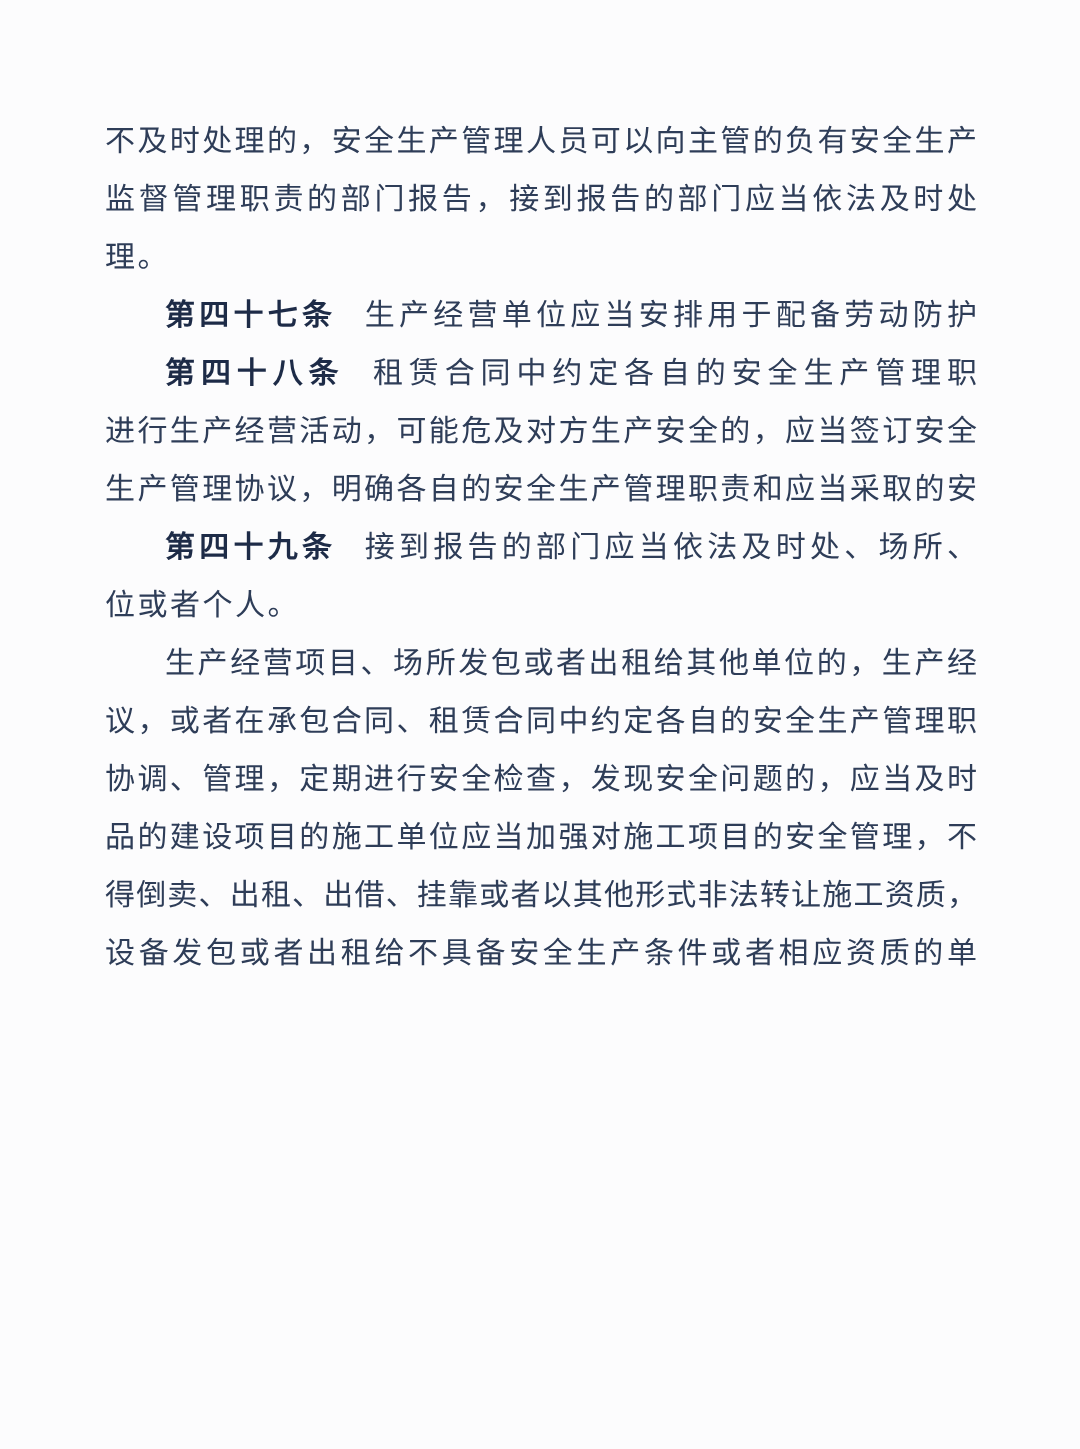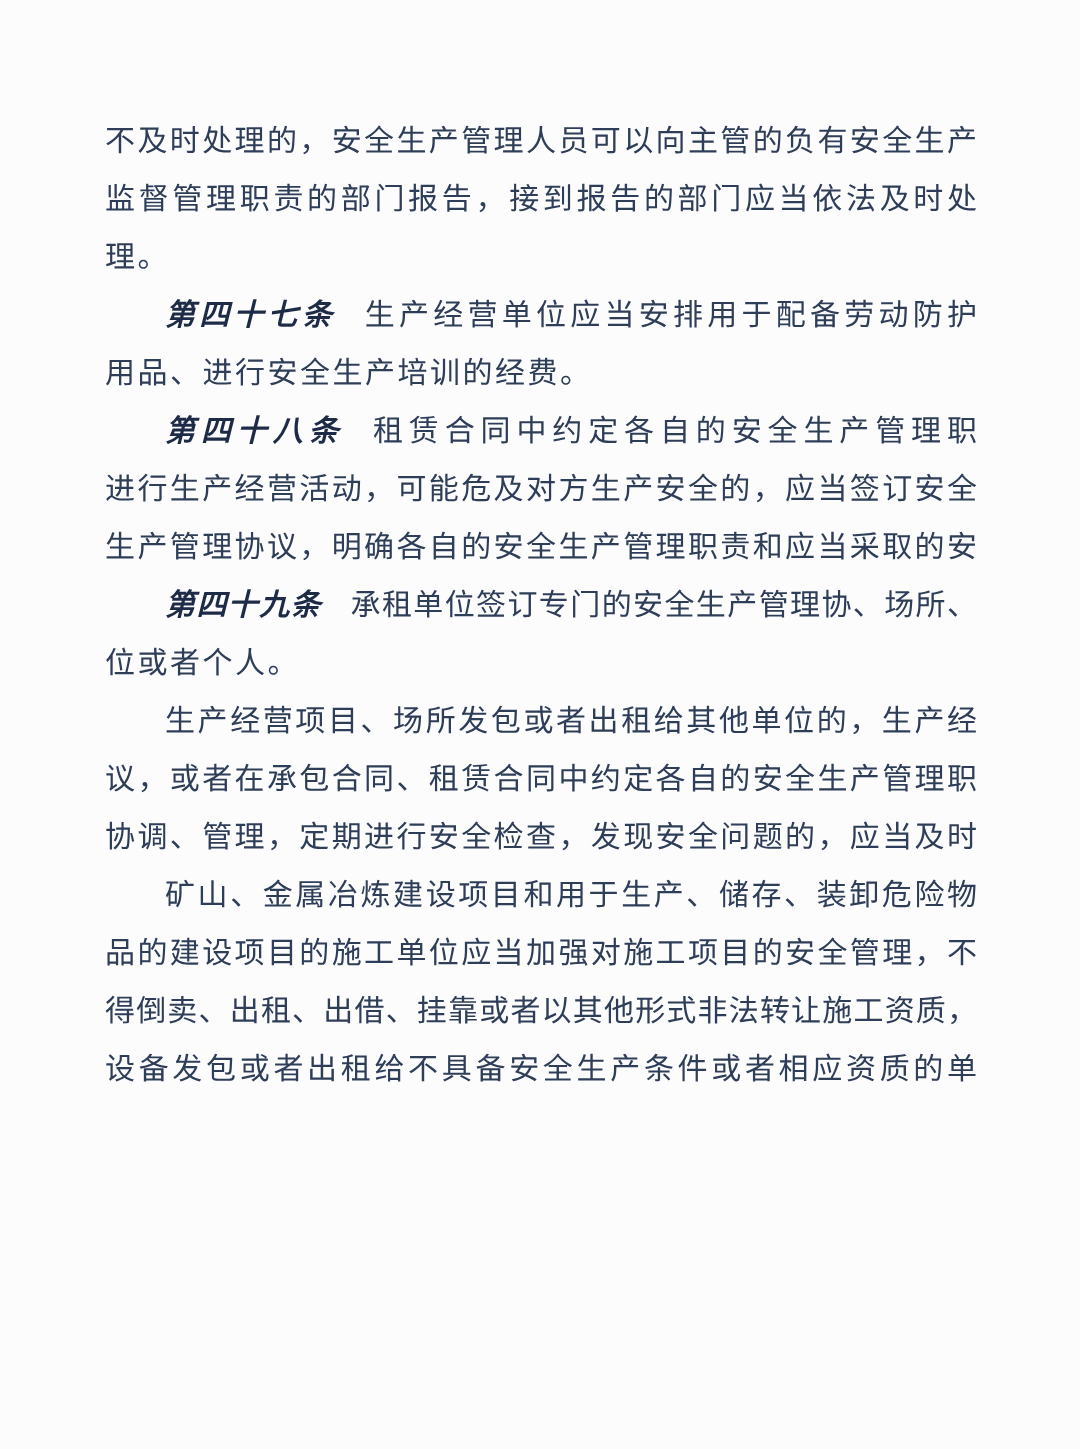--- a/index.html
+++ b/index.html
@@ -41,42 +41,39 @@
     letter-spacing: 2.5px;
   }
   .line.indent {
     text-indent: 2em;
   }
   .art-num {
     font-family: "DejaVu Sans", "Liberation Sans", sans-serif;
     font-weight: 700;
     color: #1d2b47;
     margin-right: 0.95em;
-    font-style: italic;
   }
   .body-text {
     color: inherit;
   }
 </style>
 </head>
 <body>
 
 <main class="doc-page">
   <section class="doc-body" id="doc-body">
       <div class="line justify"><span class="body-text">不及时处理的，安全生产管理人员可以向主管的负有安全生产</span></div>
       <div class="line justify"><span class="body-text">监督管理职责的部门报告，接到报告的部门应当依法及时处</span></div>
       <div class="line plain"><span class="body-text">理。</span></div>
       <div class="line justify indent"><span class="art-num">第四十七条</span><span class="body-text">生产经营单位应当安排用于配备劳动防护</span></div>
-      <div class="line plain"><span class="body-text">用品、进行安全生产培训的经费。</span></div>
       <div class="line justify indent"><span class="art-num">第四十八条</span><span class="body-text">租赁合同中约定各自的安全生产管理职</span></div>
       <div class="line justify"><span class="body-text">进行生产经营活动，可能危及对方生产安全的，应当签订安全</span></div>
       <div class="line justify"><span class="body-text">生产管理协议，明确各自的安全生产管理职责和应当采取的安</span></div>
-      <div class="line justify indent"><span class="art-num">第四十九条</span><span class="body-text">承租单位签订专门的安全生产管理协、场所、</span></div>
+      <div class="line justify indent"><span class="art-num">第四十九条</span><span class="body-text">接到报告的部门应当依法及时处、场所、</span></div>
       <div class="line plain"><span class="body-text">位或者个人。</span></div>
       <div class="line justify indent"><span class="body-text">生产经营项目、场所发包或者出租给其他单位的，生产经</span></div>
       <div class="line justify"><span class="body-text">议，或者在承包合同、租赁合同中约定各自的安全生产管理职</span></div>
       <div class="line justify"><span class="body-text">协调、管理，定期进行安全检查，发现安全问题的，应当及时</span></div>
-      <div class="line justify indent"><span class="body-text">矿山、金属冶炼建设项目和用于生产、储存、装卸危险物</span></div>
       <div class="line justify"><span class="body-text">品的建设项目的施工单位应当加强对施工项目的安全管理，不</span></div>
       <div class="line justify"><span class="body-text">得倒卖、出租、出借、挂靠或者以其他形式非法转让施工资质，</span></div>
       <div class="line justify"><span class="body-text">设备发包或者出租给不具备安全生产条件或者相应资质的单</span></div>
     </section>
 </main>
 
 </body></html>

